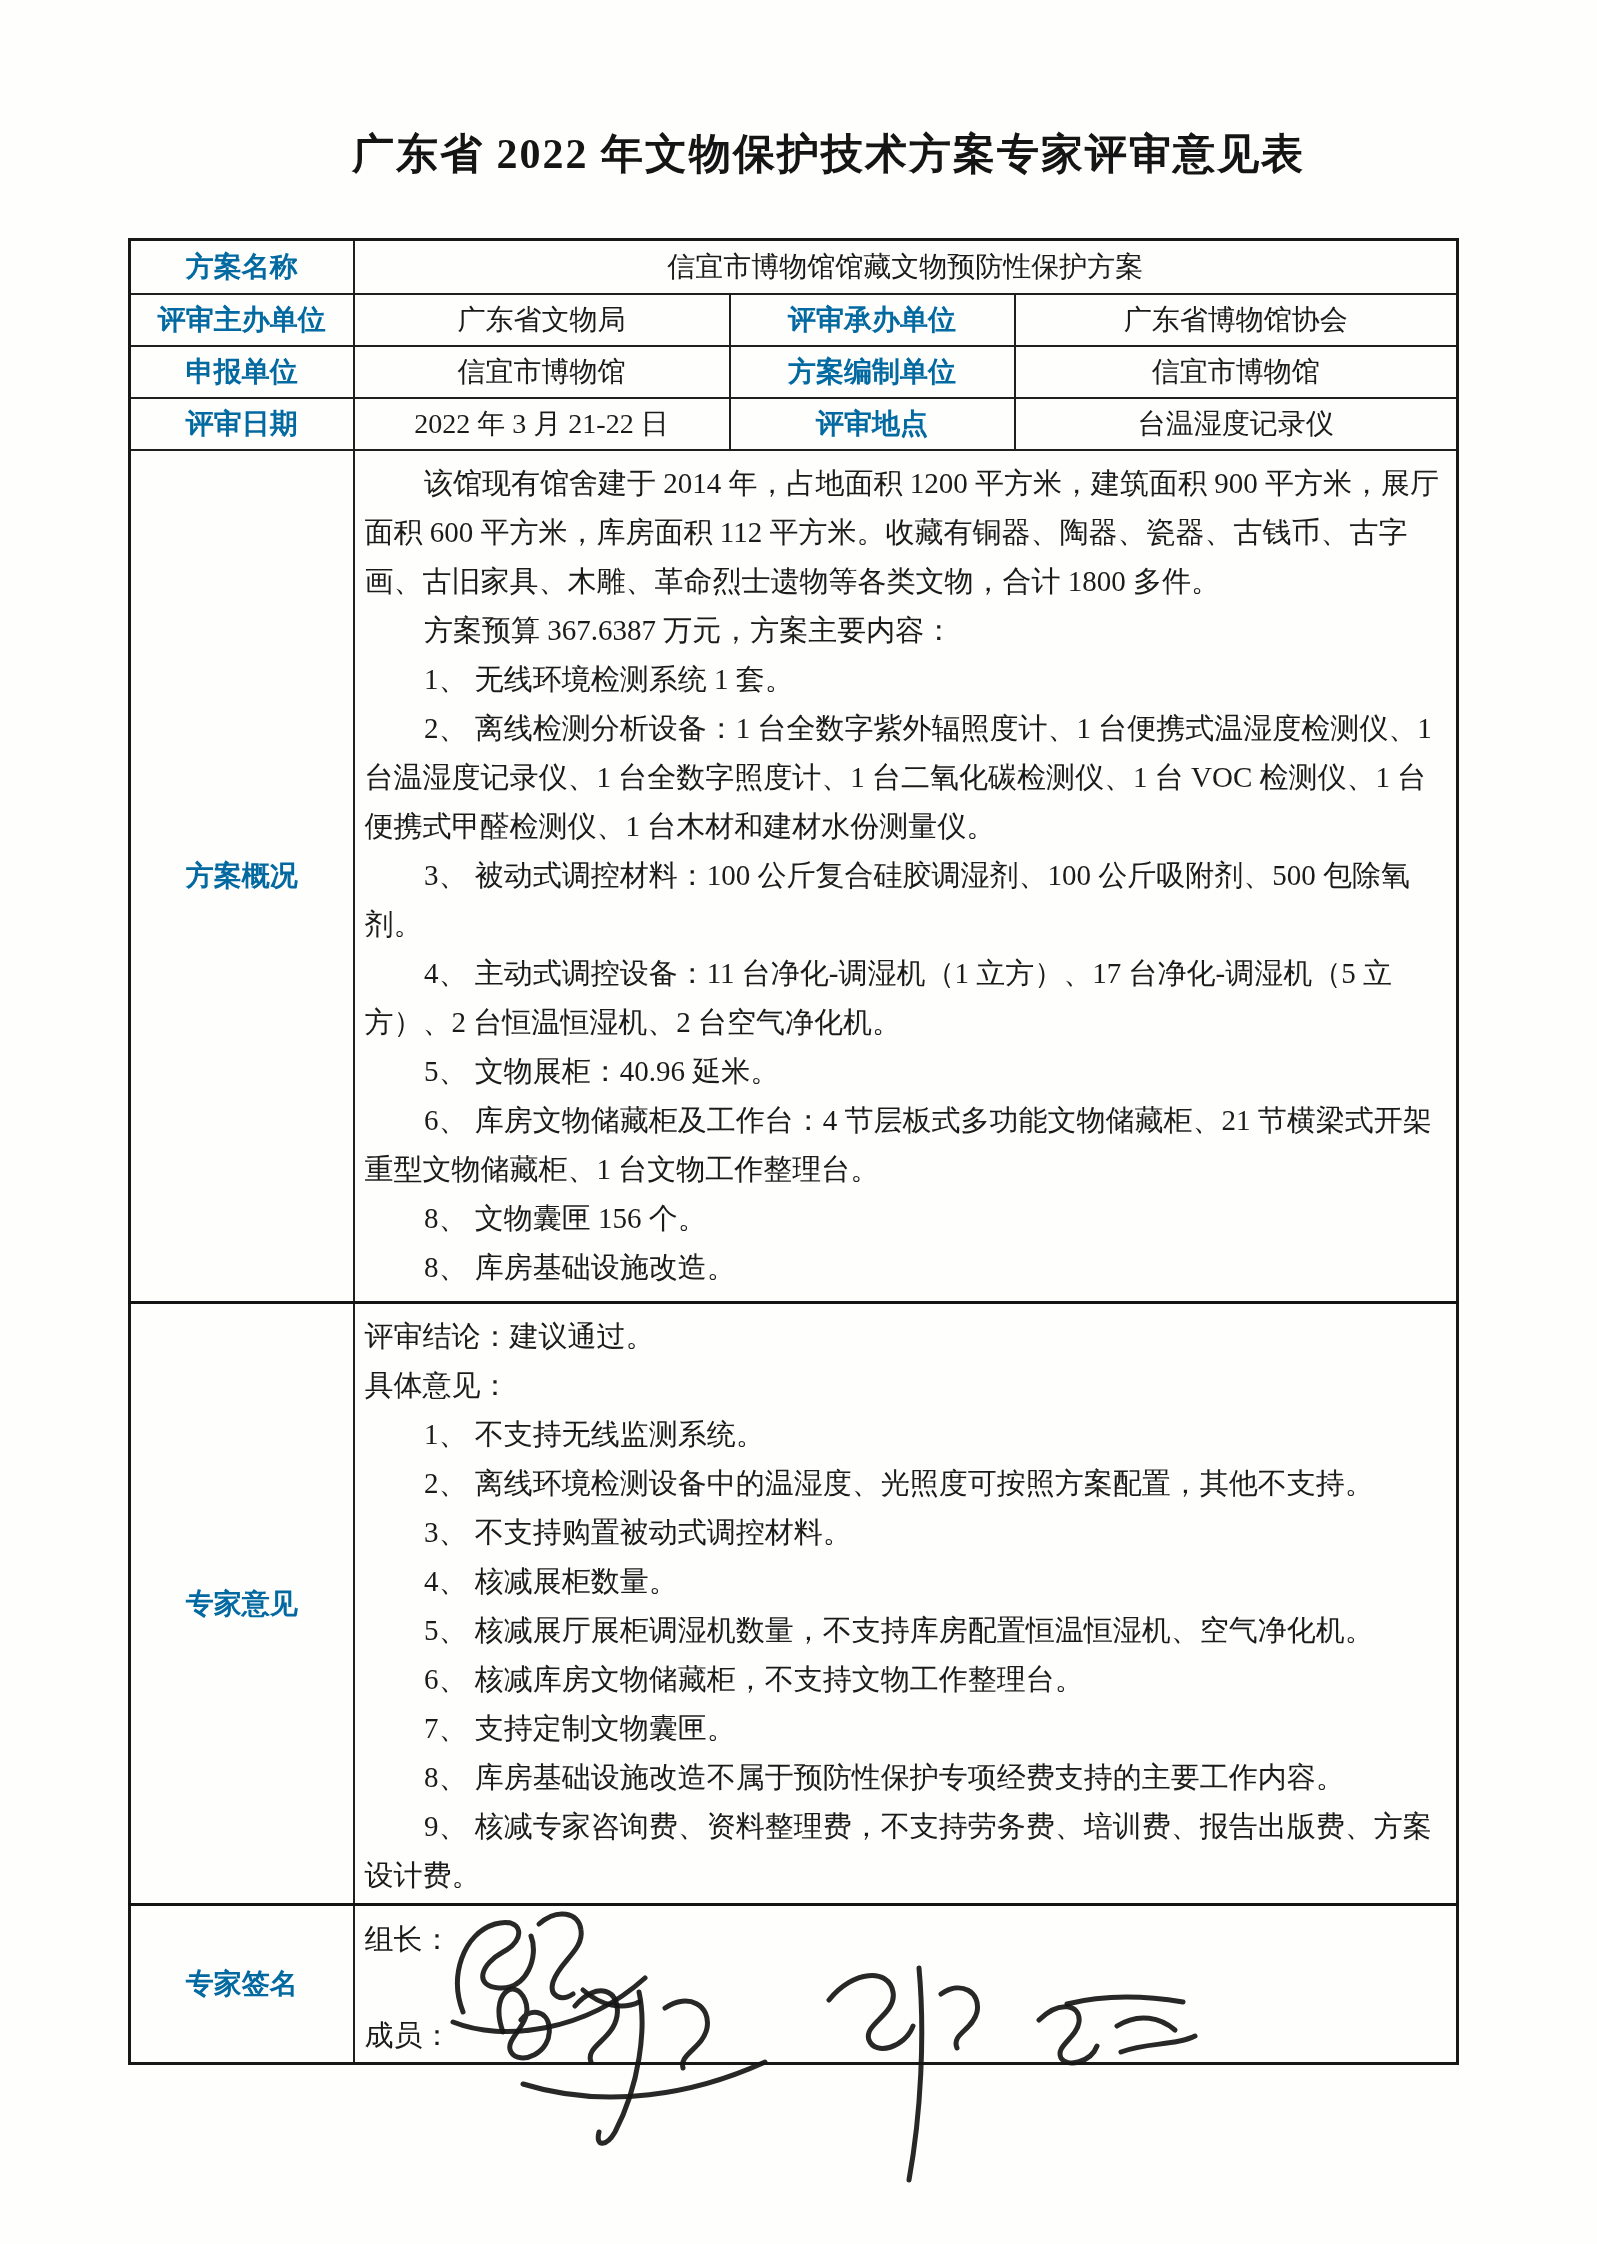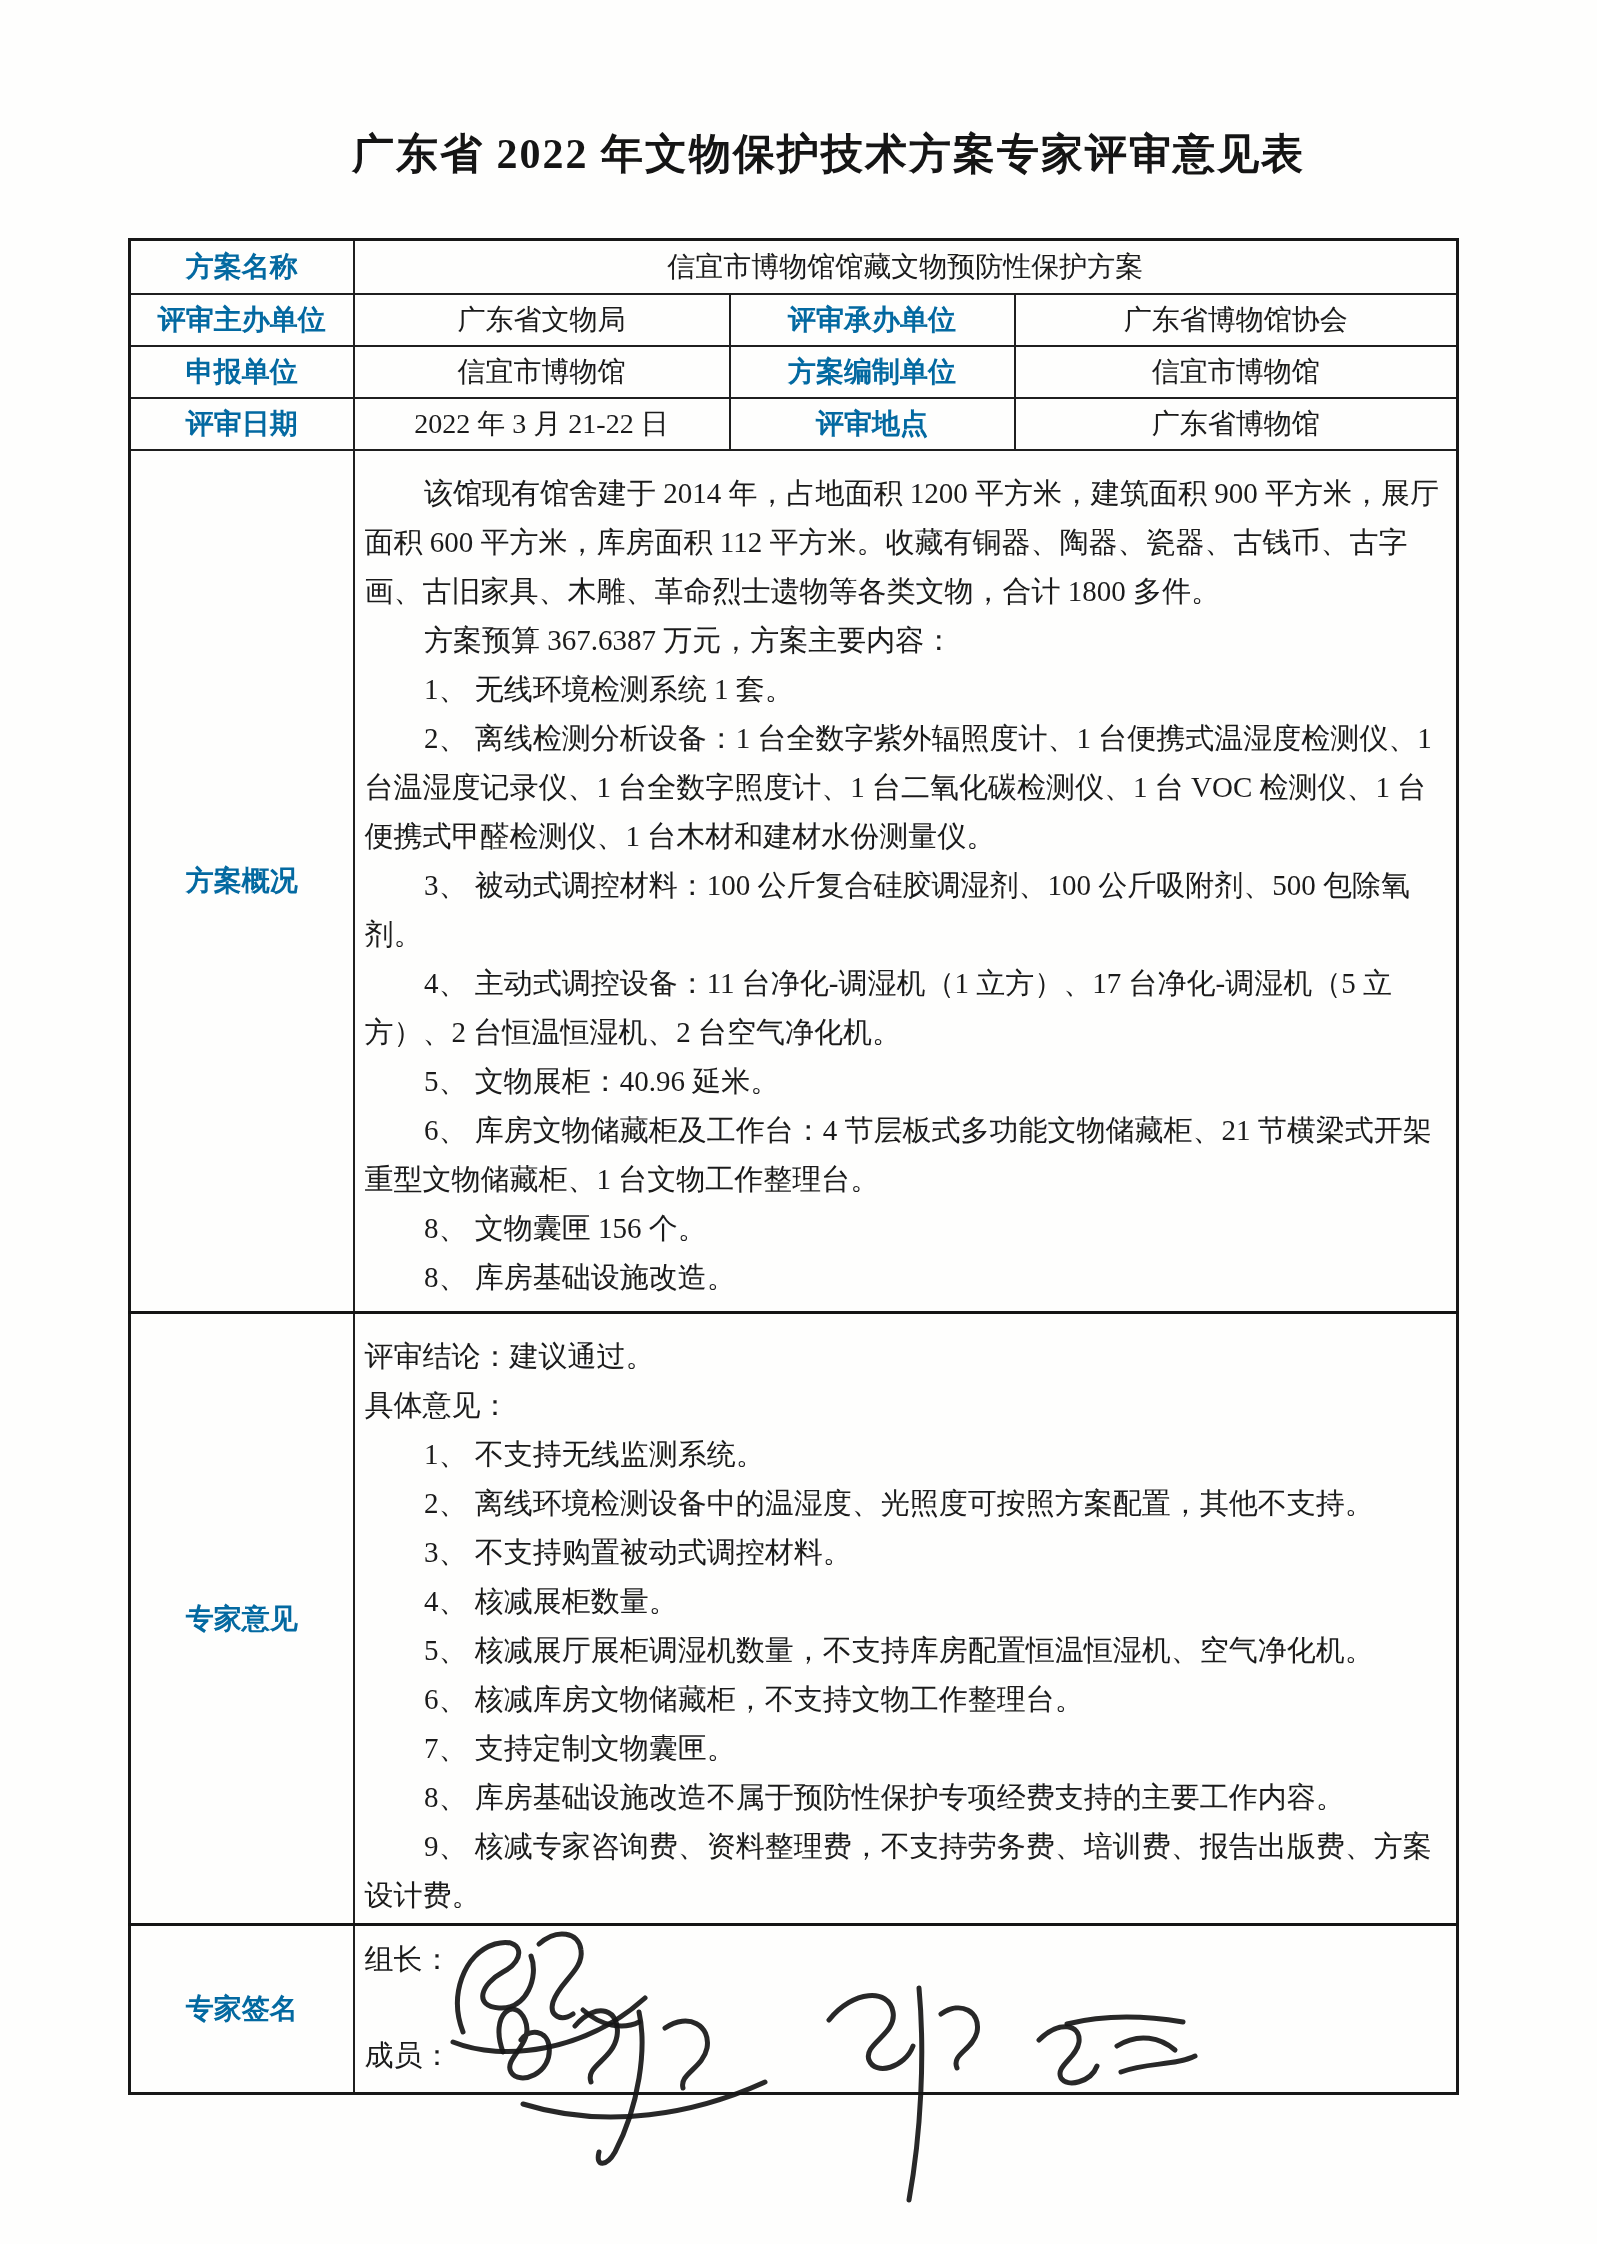--- a/index.html
+++ b/index.html
@@ -50,21 +50,21 @@
     vertical-align: middle;
     color: #0369a1;
   }
   td.val {
     font-size: 28px;
     text-align: center;
     vertical-align: middle;
   }
   td.content {
     vertical-align: top;
-    padding: 18px 12px 0 10px;
+    padding: 8px 12px 0 10px;
     font-size: 29px;
     line-height: 49px;
     text-align: left;
   }
   td.content p { margin: 0; }
   p.indent { text-indent: 2.05em; }
   .h52 { height: 52px; }
   .h50 { height: 50px; }
   .h-overview { height: 842px; }
   .h-opinions { height: 591px; }
@@ -126,21 +126,21 @@
       <td class="lbl h50">申报单位</td>
       <td class="val h50">信宜市博物馆</td>
       <td class="lbl h50">方案编制单位</td>
       <td class="val h50">信宜市博物馆</td>
     </tr>
 
     <tr>
       <td class="lbl h50">评审日期</td>
       <td class="val h50">2022 年 3 月 21-22 日</td>
       <td class="lbl h50">评审地点</td>
-      <td class="val h50">广东省博物馆</td>
+      <td class="val h50">台温湿度记录仪</td>
     </tr>
 
     <tr>
       <td class="lbl h-overview">方案概况</td>
       <td class="content h-overview" colspan="3">
         <p class="indent">该馆现有馆舍建于 2014 年，占地面积 1200 平方米，建筑面积 900 平方米，展厅面积 600 平方米，库房面积 112 平方米。收藏有铜器、陶器、瓷器、古钱币、古字画、古旧家具、木雕、革命烈士遗物等各类文物，合计 1800 多件。</p>
         <p class="indent">方案预算 367.6387 万元，方案主要内容：</p>
         <p class="indent">1、 无线环境检测系统 1 套。</p>
         <p class="indent">2、 离线检测分析设备：1 台全数字紫外辐照度计、1 台便携式温湿度检测仪、1 台温湿度记录仪、1 台全数字照度计、1 台二氧化碳检测仪、1 台 VOC 检测仪、1 台便携式甲醛检测仪、1 台木材和建材水份测量仪。</p>
         <p class="indent">3、 被动式调控材料：100 公斤复合硅胶调湿剂、100 公斤吸附剂、500 包除氧剂。</p>

